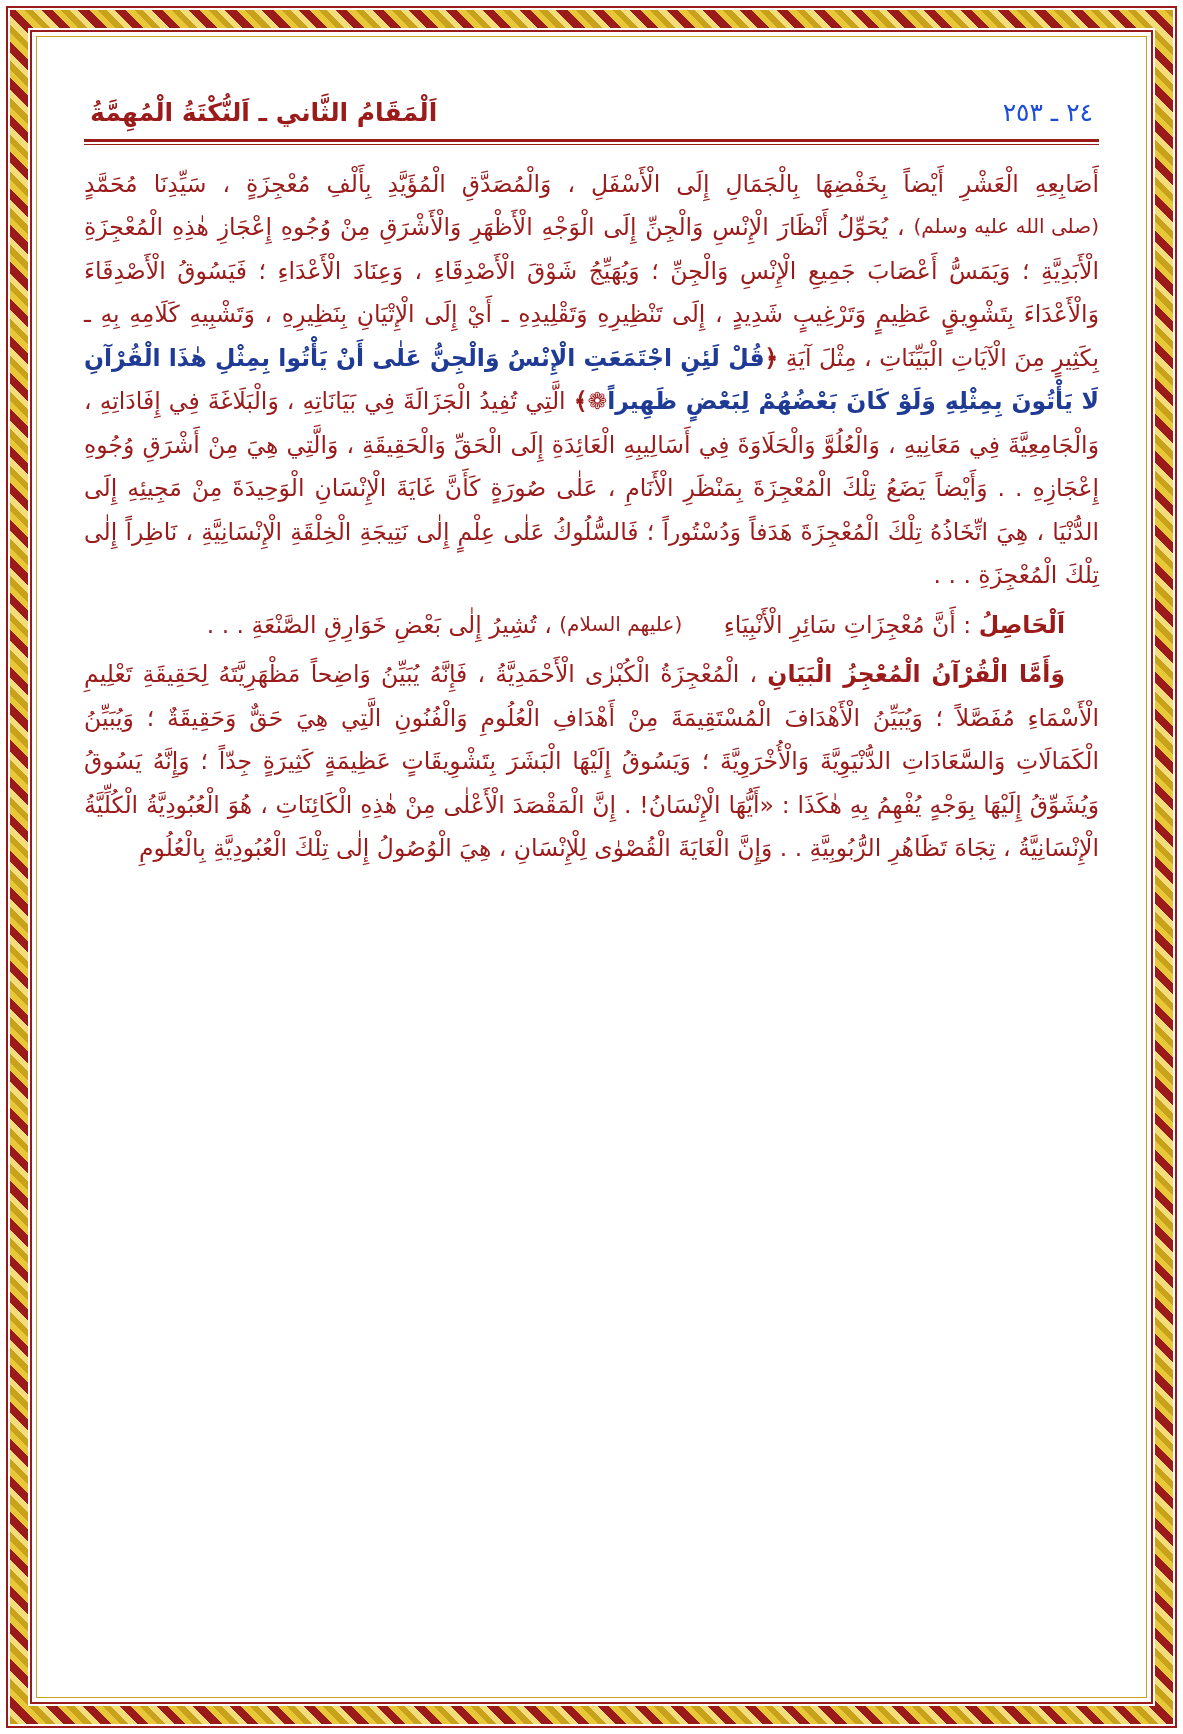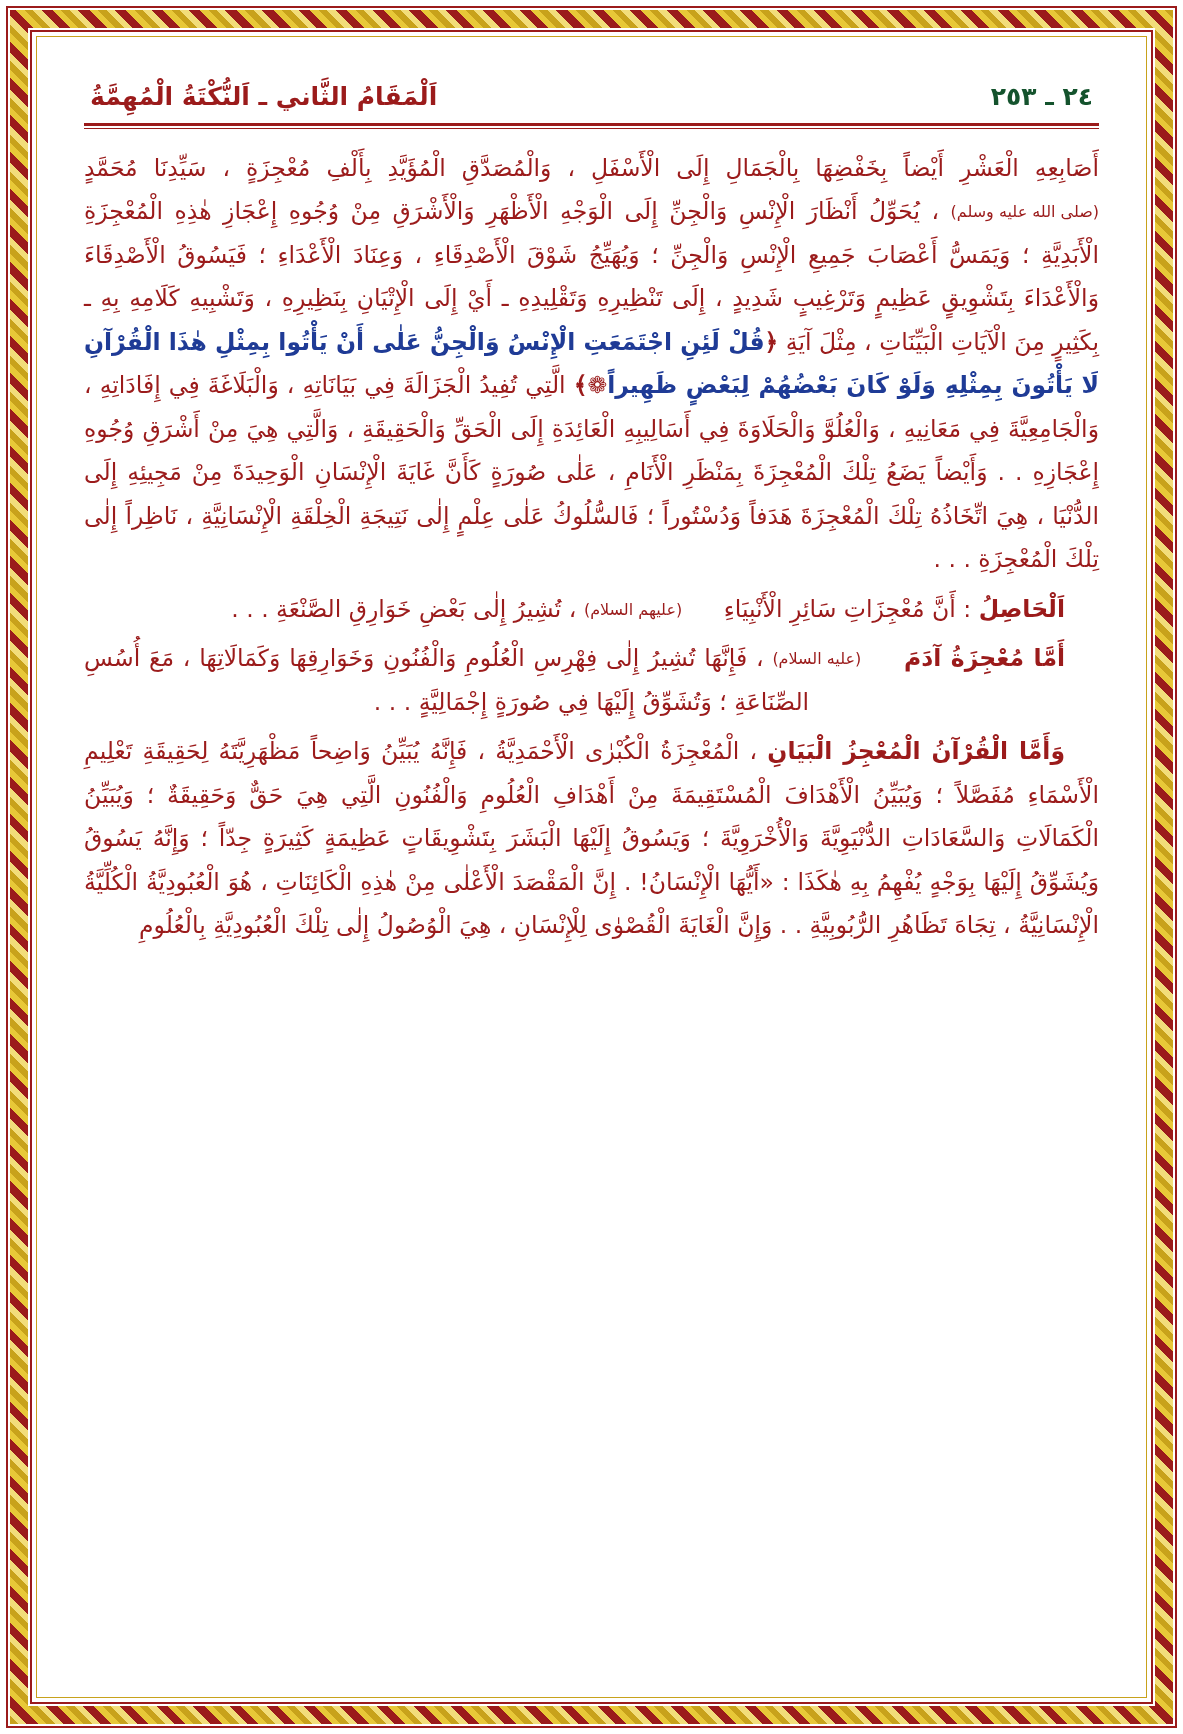--- a/index.html
+++ b/index.html
@@ -75,25 +75,26 @@
     padding: 10px 6px 6px 6px;
   }
   .header-title {
     color: #9b1b1b;
     font-size: 25px;
     font-weight: bold;
     letter-spacing: 0;
     white-space: nowrap;
   }
   .header-page {
-    color: #14532d;
+    color: #1d4ed8;
     font-size: 25px;
-    font-weight: bold;
+    font-weight: normal;
     white-space: nowrap;
     direction: rtl;
+    margin-top: 16px;
   }
   .header-rule {
     margin-top: 6px;
     height: 0;
     border-top: 3px solid #9b1b1b;
     border-bottom: 1px solid #9b1b1b;
     padding-bottom: 2px;
   }
 
   
@@ -120,21 +121,21 @@
   .quran {
     color: #1f3b96;
     font-weight: bold;
   }
   .ornament {
     color: #9b1b1b;
     font-weight: bold;
   }
   .honorific {
     display: inline-block;
-    font-size: 16px;
+    font-size: 20px;
     color: #9b1b1b;
     transform: translateY(-2px);
     letter-spacing: -1px;
   }
   .kw {
     font-weight: bold;
   }
 </style>
 </head>
 <body>
@@ -153,19 +154,18 @@
       <div class="header-page">٢٤ ـ ٢٥٣</div>
     </div>
     <div class="header-rule"></div>
 
     <div class="body-text">
 
       <p class="para"><span>أَصَابِعِهِ الْعَشْرِ أَيْضاً بِخَفْضِهَا بِالْجَمَالِ إِلَى الْأَسْفَلِ ، وَالْمُصَدَّقِ الْمُؤَيَّدِ بِأَلْفِ مُعْجِزَةٍ ، سَيِّدِنَا مُحَمَّدٍ </span><span class="honorific">(صلى الله عليه وسلم)</span><span> ، يُحَوِّلُ أَنْظَارَ الْإِنْسِ وَالْجِنِّ إِلَى الْوَجْهِ الْأَظْهَرِ وَالْأَشْرَقِ مِنْ وُجُوهِ إِعْجَازِ هٰذِهِ الْمُعْجِزَةِ الْأَبَدِيَّةِ ؛ وَيَمَسُّ أَعْصَابَ جَمِيعِ الْإِنْسِ وَالْجِنِّ ؛ وَيُهَيِّجُ شَوْقَ الْأَصْدِقَاءِ ، وَعِنَادَ الْأَعْدَاءِ ؛ فَيَسُوقُ الْأَصْدِقَاءَ وَالْأَعْدَاءَ بِتَشْوِيقٍ عَظِيمٍ وَتَرْغِيبٍ شَدِيدٍ ، إِلَى تَنْظِيرِهِ وَتَقْلِيدِهِ ـ أَيْ إِلَى الْإِتْيَانِ بِنَظِيرِهِ ، وَتَشْبِيهِ كَلَامِهِ بِهِ ـ بِكَثِيرٍ مِنَ الْآيَاتِ الْبَيِّنَاتِ ، مِثْلَ آيَةِ </span><span class="quran ornament">﴿</span><span class="quran">قُلْ لَئِنِ اجْتَمَعَتِ الْإِنْسُ وَالْجِنُّ عَلٰى أَنْ يَأْتُوا بِمِثْلِ هٰذَا الْقُرْآنِ لَا يَأْتُونَ بِمِثْلِهِ وَلَوْ كَانَ بَعْضُهُمْ لِبَعْضٍ ظَهِيراً</span><span class="quran ornament">❁﴾</span><span> الَّتِي تُفِيدُ الْجَزَالَةَ فِي بَيَانَاتِهِ ، وَالْبَلَاغَةَ فِي إِفَادَاتِهِ ، وَالْجَامِعِيَّةَ فِي مَعَانِيهِ ، وَالْعُلُوَّ وَالْحَلَاوَةَ فِي أَسَالِيبِهِ الْعَائِدَةِ إِلَى الْحَقِّ وَالْحَقِيقَةِ ، وَالَّتِي هِيَ مِنْ أَشْرَقِ وُجُوهِ إِعْجَازِهِ . . وَأَيْضاً يَضَعُ تِلْكَ الْمُعْجِزَةَ بِمَنْظَرِ الْأَنَامِ ، عَلٰى صُورَةٍ كَأَنَّ غَايَةَ الْإِنْسَانِ الْوَحِيدَةَ مِنْ مَجِيئِهِ إِلَى الدُّنْيَا ، هِيَ اتِّخَاذُهُ تِلْكَ الْمُعْجِزَةَ هَدَفاً وَدُسْتُوراً ؛ فَالسُّلُوكُ عَلٰى عِلْمٍ إِلٰى نَتِيجَةِ الْخِلْقَةِ الْإِنْسَانِيَّةِ ، نَاظِراً إِلٰى تِلْكَ الْمُعْجِزَةِ . . .</span></p>
 
       <p class="para indent"><span class="kw">اَلْحَاصِلُ</span><span> : أَنَّ مُعْجِزَاتِ سَائِرِ الْأَنْبِيَاءِ </span><span class="honorific">(عليهم السلام)</span><span> ، تُشِيرُ إِلٰى بَعْضِ خَوَارِقِ الصَّنْعَةِ . . .</span></p>
 
-      <p class="para indent center-last"><span class="kw">أَمَّا مُعْجِزَةُ آدَمَ</span> <span class="honorific">(عليه السلام)</span><span> ، فَإِنَّهَا تُشِيرُ إِلٰى فِهْرِسِ الْعُلُومِ وَالْفُنُونِ وَخَوَارِقِهَا وَكَمَالَاتِهَا ، مَعَ أُسُسِ الصِّنَاعَةِ ؛ وَتُشَوِّقُ إِلَيْهَا فِي صُورَةٍ إِجْمَالِيَّةٍ . . .</span></p>
 
       <p class="para indent"><span class="kw">وَأَمَّا الْقُرْآنُ الْمُعْجِزُ الْبَيَانِ</span><span> ، الْمُعْجِزَةُ الْكُبْرٰى الْأَحْمَدِيَّةُ ، فَإِنَّهُ يُبَيِّنُ وَاضِحاً مَظْهَرِيَّتَهُ لِحَقِيقَةِ تَعْلِيمِ الْأَسْمَاءِ مُفَصَّلاً ؛ وَيُبَيِّنُ الْأَهْدَافَ الْمُسْتَقِيمَةَ مِنْ أَهْدَافِ الْعُلُومِ وَالْفُنُونِ الَّتِي هِيَ حَقٌّ وَحَقِيقَةٌ ؛ وَيُبَيِّنُ الْكَمَالَاتِ وَالسَّعَادَاتِ الدُّنْيَوِيَّةَ وَالْأُخْرَوِيَّةَ ؛ وَيَسُوقُ إِلَيْهَا الْبَشَرَ بِتَشْوِيقَاتٍ عَظِيمَةٍ كَثِيرَةٍ جِدّاً ؛ وَإِنَّهُ يَسُوقُ وَيُشَوِّقُ إِلَيْهَا بِوَجْهٍ يُفْهِمُ بِهِ هٰكَذَا : </span><span>«أَيُّهَا الْإِنْسَانُ! . إِنَّ الْمَقْصَدَ الْأَعْلٰى مِنْ هٰذِهِ الْكَائِنَاتِ ، هُوَ الْعُبُودِيَّةُ الْكُلِّيَّةُ الْإِنْسَانِيَّةُ ، تِجَاهَ تَظَاهُرِ الرُّبُوبِيَّةِ . . وَإِنَّ الْغَايَةَ الْقُصْوٰى لِلْإِنْسَانِ ، هِيَ الْوُصُولُ إِلٰى تِلْكَ الْعُبُودِيَّةِ بِالْعُلُومِ</span></p>
 
     </div>
   </div>
 </div>
 
 </body></html>

